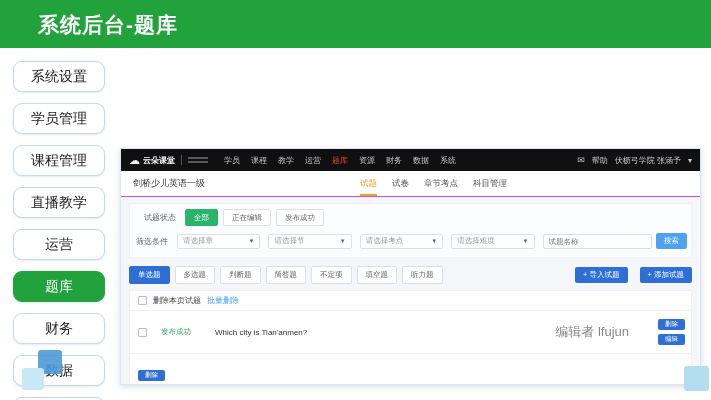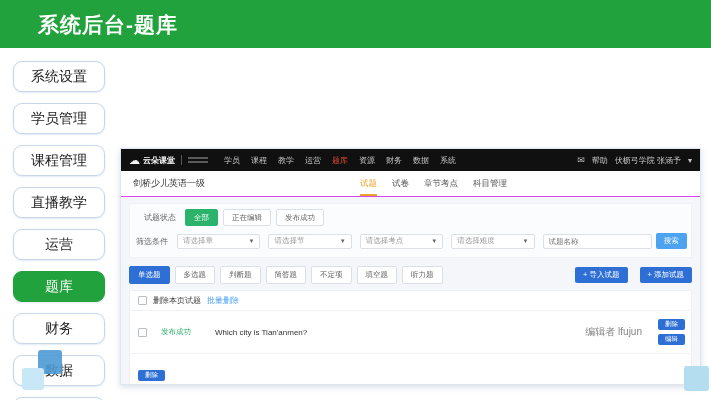--- a/index.html
+++ b/index.html
@@ -82,21 +82,21 @@
   .blue-btn { background:#2e6fd6; color:#fff; font-size:7.5px; padding:3px 8px; border-radius:2px; border:none; cursor:pointer; white-space:nowrap; }
 
   .list-panel { background:#fff; border:1px solid #eef0f4; margin-top:6px; }
   .list-head { display:flex; align-items:center; padding:4px 8px; gap:6px; }
   .cbx { width:7px; height:7px; border:1px solid #b9bec6; background:#fff; border-radius:1px; flex:0 0 auto; cursor:pointer; }
   .del-page { font-size:8px; color:#444; white-space:nowrap; }
   .batch-del { font-size:8px; color:#4da3f0; cursor:pointer; white-space:nowrap;text-align:center; }
   .q-row { display:flex; align-items:center; border-top:1px solid #f0f1f3; padding:6px 6px 6px 8px; height:30px; }
   .q-status { margin-left:14px; width:38px; color:#2bb36b; font-size:7.5px; white-space:nowrap; }
   .q-text { margin-left:16px; color:#333; font-size:8px; white-space:nowrap; }
-  .q-editor { margin-left:auto; margin-right:16px; color:#888; font-size:10px; white-space:nowrap; }
+  .q-editor { margin-left:auto; margin-right:29px; color:#888; font-size:13px; white-space:nowrap; }
   .q-actions { display:flex; flex-direction:column; gap:4px; }
   .mini-btn { width:27px; height:11px; background:#2e6fd6; color:#fff; font-size:6.5px; border-radius:2px; display:flex; align-items:center; justify-content:center; cursor:pointer; }
 
   
   .deco { position:absolute; border-radius:3px; }
   .deco-1 { left:38px; top:350px; width:24px; height:24px; background:#4e9ad5; opacity:.9; }
   .deco-2 { left:22px; top:368px; width:22px; height:22px; background:#c9e8f7; }
   .deco-3 { left:684px; top:366px; width:25px; height:25px; background:#b5ddf0; }
 </style>
 </head>

